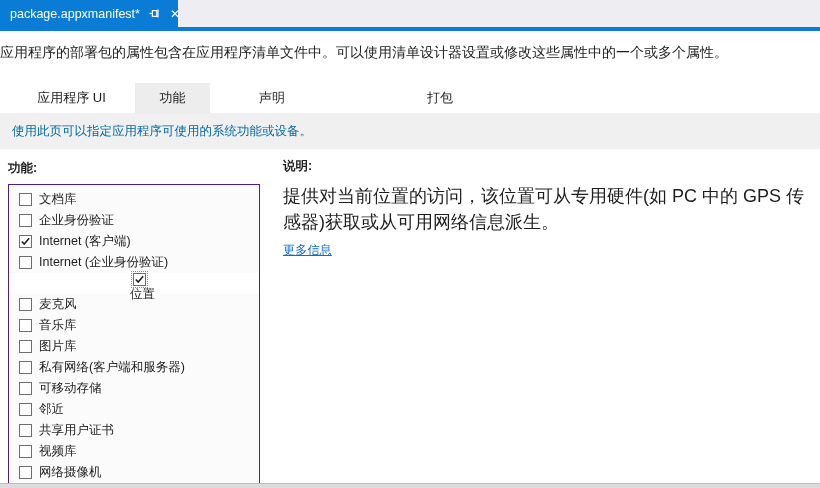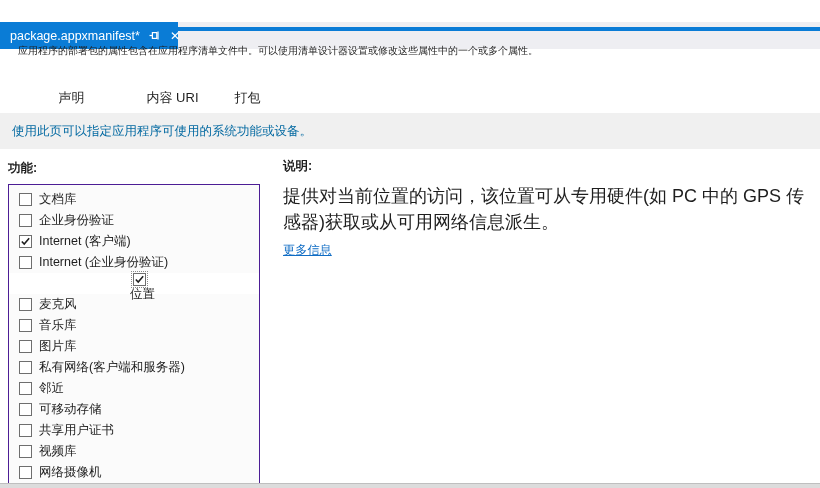--- a/index.html
+++ b/index.html
@@ -1,40 +1,40 @@
 <!DOCTYPE html>
 <html style="--accent: #0a7cd6; --link: #0f6cc4;"><head>
 <meta charset="utf-8">
 <style>
   * { margin:0; padding:0; box-sizing:border-box; }
   html,body { width:820px; height:488px; overflow:hidden; background:#fff;
               font-family:"Liberation Sans", sans-serif; color:#1e1e1e; }
   .stage { position:relative; width:820px; height:488px; background:#fff; }
 
   
-  .tabbar { position:absolute; top:0; left:0; width:820px; height:27px; background:#eeeef2;margin-top:22px; }
+  .tabbar { position:absolute; top:0; left:0; width:820px; height:27px; background:#eeeef2; }
   .doc-tab { position:absolute; top:0; left:0; height:27px; width:178px;
              background:var(--accent,#0a7cd6); color:#fff; display:flex; align-items:center;
              padding:0 8px 0 10px; font-size:12.5px; cursor:default; }
   .doc-tab .title { flex:1 1 auto; white-space:nowrap; }
   .doc-tab .pin { margin:0 7px 0 8px; display:flex; align-items:center; }
   .doc-tab .close { font-size:12px; line-height:1; padding:1px 2px; }
   .tab-underline { position:absolute; top:27px; left:0; width:820px; height:4px;
                    background:var(--accent,#0a7cd6); }
 
   
-  .intro { position:absolute; top:44px; left:18px; width:800px; font-size:10px; }
+  .intro { position:absolute; top:44px; left:0; width:800px; font-size:14px; }
 
   
   .subtabs { position:absolute; top:83px; left:8px; height:30px; display:flex; }
   .subtab { height:30px; line-height:30px; text-align:center; font-size:13px; white-space:nowrap; }
   .subtab.selected { background:#ededed; }
   .subtab:nth-child(1){ width:127px; }
   .subtab:nth-child(2){ width:75px; }
-  .subtab:nth-child(3){ width:75px; }
+  .subtab:nth-child(3){ width:75px;text-align:right; }
   .subtab:nth-child(4){ width:120px;margin-top:45px; }
   .subtab:nth-child(5){ width:70px; }
 
   
   .strip { position:absolute; top:113px; left:0; width:820px; height:36px; background:#f0f0f0; }
   .strip .hint { position:absolute; left:12px; top:0; line-height:36px; font-size:12.5px; color:#0369a1; }
 
   
   .cap-label-head { position:absolute; top:160px; left:8px; font-size:12.5px; font-weight:bold;text-align:center; }
   .listbox { position:absolute; top:184px; left:8px; width:252px; bottom:4px;
@@ -72,20 +72,22 @@
         </svg>
       </span>
       <span class="close">✕</span>
     </div>
   </div>
   <div class="tab-underline"></div>
 
   <div class="intro">应用程序的部署包的属性包含在应用程序清单文件中。可以使用清单设计器设置或修改这些属性中的一个或多个属性。</div>
 
   <div class="subtabs">
+      <div class="subtab">应用程序 UI</div>
+      <div class="subtab selected">功能</div>
       <div class="subtab">声明</div>
       <div class="subtab">内容 URI</div>
       <div class="subtab">打包</div>
     </div>
 
   <div class="strip">
     <span class="hint">使用此页可以指定应用程序可使用的系统功能或设备。</span>
   </div>
 
   <div class="cap-label-head">功能:</div>
@@ -129,25 +131,25 @@
       <div class="cap-row">
         <span class="cb"></span>
         <span class="cap-text">图片库</span>
       </div>
       <div class="cap-row">
         <span class="cb"></span>
         <span class="cap-text">私有网络(客户端和服务器)</span>
       </div>
       <div class="cap-row">
         <span class="cb"></span>
-        <span class="cap-text">邻近</span>
+        <span class="cap-text">可移动存储</span>
       </div>
       <div class="cap-row">
         <span class="cb"></span>
-        <span class="cap-text">可移动存储</span>
+        <span class="cap-text">邻近</span>
       </div>
       <div class="cap-row">
         <span class="cb"></span>
         <span class="cap-text">共享用户证书</span>
       </div>
       <div class="cap-row">
         <span class="cb"></span>
         <span class="cap-text">视频库</span>
       </div>
       <div class="cap-row">

